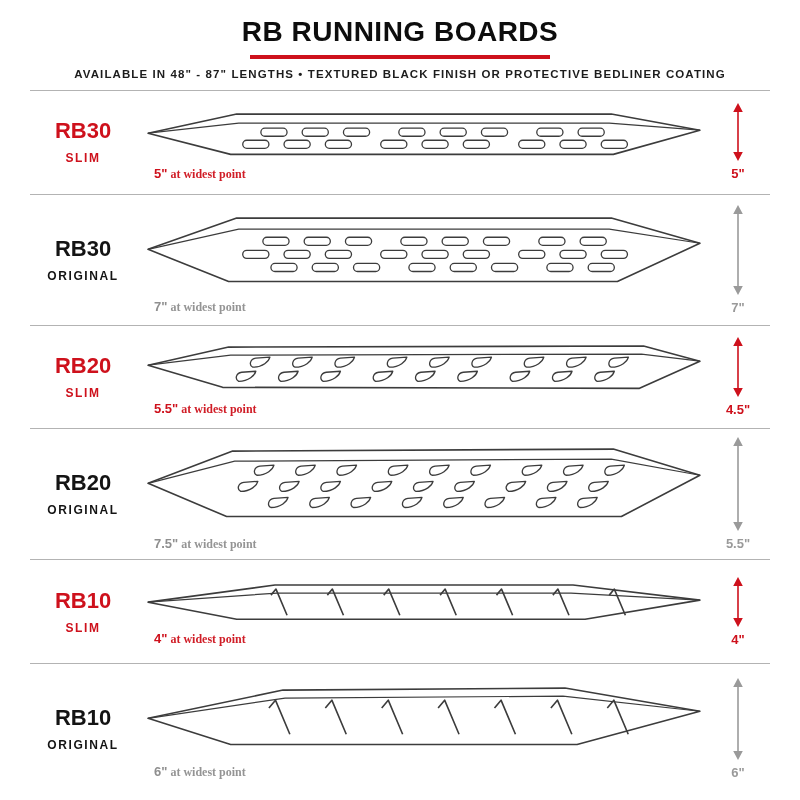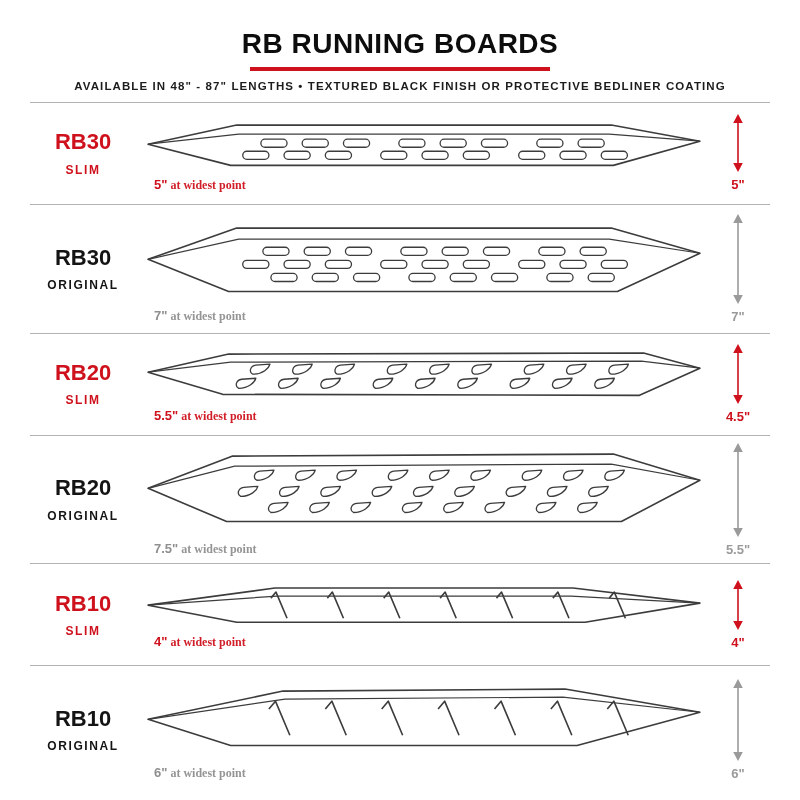--- a/index.html
+++ b/index.html
@@ -1,18 +1,18 @@
 <!DOCTYPE html>
 <html style="--red: #ce111c;"><head>
 <meta charset="utf-8">
 <style>
   html,body{margin:0;padding:0;background:#fff;}
   body{width:800px;height:800px;overflow:hidden;font-family:"Liberation Sans",sans-serif;color:#111;}
   .page{width:800px;height:800px;display:flex;flex-direction:column;box-sizing:border-box;}
-  .header{padding:28px 30px 10px;text-align:center;}
+  .header{padding:16px 30px 10px;text-align:center;}
   .title{font-size:28px;font-weight:bold;letter-spacing:.5px;color:#0d0d0d;}
   .underline{width:300px;height:4px;background:var(--red,#ce111c);margin:7px auto 9px;}
   .subtitle{font-size:11.5px;font-weight:bold;letter-spacing:1.1px;color:#1c1c1c;white-space:nowrap;}
   .rows{flex:1;display:flex;flex-direction:column;padding:0 30px 6px;}
   .row{border-top:1px solid #b3b3b3;display:grid;grid-template-columns:112px 1fr 64px;align-items:center;padding:6px 0;}
   .row.slim{flex:1 1 0;--model-col:var(--red,#ce111c);--cap-col:var(--red,#ce111c);--dim-col:var(--red,#ce111c);}
   .row.original{flex:1.3 1 0;--model-col:#141414;--cap-col:#8f8f8f;--dim-col:#9a9a9a;}
   .label{text-align:center;padding-right:6px;}
   .model{font-size:22px;font-weight:bold;color:var(--model-col);line-height:1.05;}
   .variant{font-size:12px;font-weight:bold;letter-spacing:1.6px;color:var(--model-col);margin-top:9px;}

